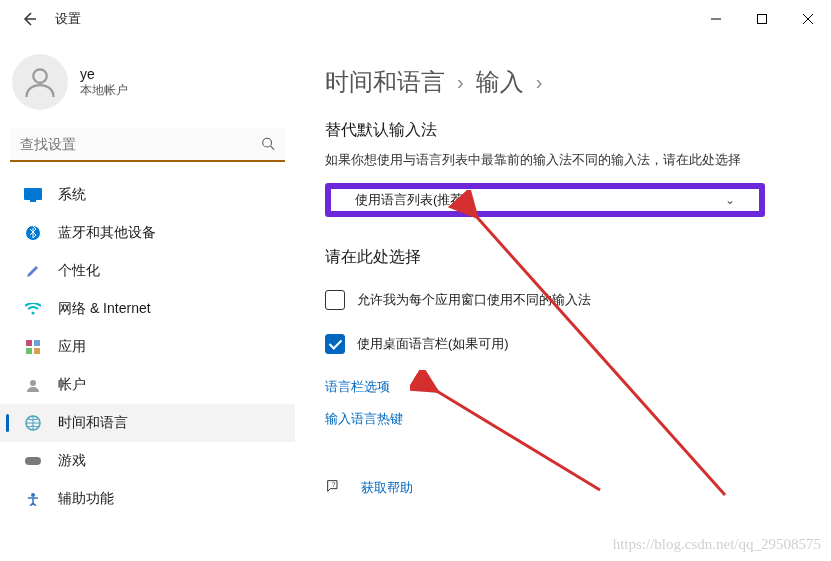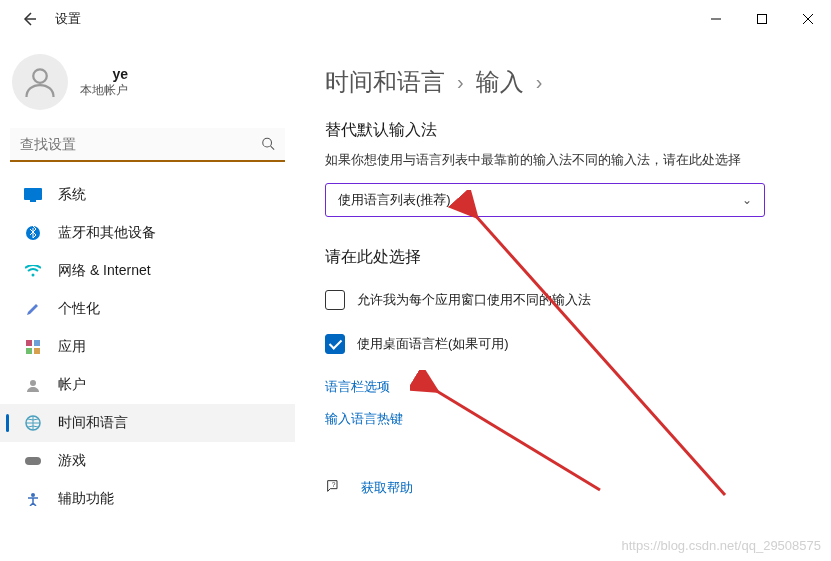--- a/index.html
+++ b/index.html
@@ -48,21 +48,21 @@
     display: flex;
     align-items: center;
     padding: 0 12px 18px 12px;
   }
   .avatar {
     width: 56px; height: 56px; border-radius: 50%;
     background: #ececec;
     display: flex; align-items: center; justify-content: center;
   }
   .profile-info { margin-left: 12px; }
-  .profile-name { font-size: 14px; font-weight: 700; text-align: right; }
+  .profile-name { font-size: 14px; font-weight: 400; }
   .profile-sub { font-size: 12px; color: #555; }
   .search-wrap {
     margin: 0 10px 14px 10px;
     position: relative;
   }
   .search {
     width: 100%;
     height: 34px;
     padding: 0 36px 0 10px;
     font-size: 14px;
@@ -109,23 +109,23 @@
     flex-wrap: wrap;
   }
   .bc-link { color: #555; cursor: pointer; font-size: 24px; }
   .bc-sep { color: #888; font-size: 20px; }
   .bc-current { color: #111; font-size: 26px; }
   .section-title { font-size: 16px; font-weight: 400; margin-bottom: 10px; }
   .section-sub { font-size: 13px; color: #333; margin-bottom: 14px; }
   .dropdown {
     width: 100%; max-width: 440px;
     height: 34px;
-    border: 1px solid #6d28d9; border-radius: 3px;
+    border: 6px solid #6d28d9; border-radius: 3px;
     display: flex; align-items: center;
-    padding: 0 12px;
+    padding: 0 24px;
     cursor: pointer;
     margin-bottom: 30px;
     font-size: 13px;
     position: relative;
   }
   .dd-chevron { margin-left: auto; font-size: 12px; color: #555; }
   .section2 { margin-bottom: 8px; }
   .checkbox-row {
     display: flex; align-items: center;
     margin-bottom: 24px;
@@ -154,22 +154,22 @@
     color: #0067c0; font-size: 13px;
   }
   .help-icon { color: #333; font-size: 16px; }
 
   .arrow {
     position: absolute;
     pointer-events: none;
   }
   .watermark {
     position: absolute; right: 10px; bottom: 8px;
-    color: #d0d0d0; font-size: 13px;
-    font-family: Liberation Sans, sans-serif;
+    color: #d0d0d0; font-size: 15px;
+    font-family: Liberation Serif, serif;
   }
 </style>
 </head>
 <body>
 
 <div class="titlebar">
   <div class="back-btn">
     <svg width="16" height="16" viewBox="0 0 16 16">
         <path d="M10 2 L4 8 L10 14" stroke="#333" stroke-width="1.5" fill="none"></path>
         <line x1="4" y1="8" x2="15" y2="8" stroke="#333" stroke-width="1.5"></line>
@@ -233,35 +233,35 @@
         <span class="nav-icon">
             <svg width="14" height="14">
               <circle cx="7" cy="7" r="7" fill="#0078d4"></circle>
               <path d="M7 2v10l3-3-6-6m0 6l6-6-3-3" stroke="#fff" stroke-width="1" fill="none"></path>
             </svg>
           </span>
         <span class="nav-label">蓝牙和其他设备</span>
       </div>
       <div class="nav-item">
         <span class="nav-icon">
+            <svg width="16" height="16">
+              <path d="M2 14l3-1 8-8-2-2-8 8z" fill="#5a7fd6"></path>
+            </svg>
+          </span>
+        <span class="nav-label">个性化</span>
+      </div>
+      <div class="nav-item">
+        <span class="nav-icon">
             <svg width="16" height="12">
               <path d="M0 3 Q8 -3 16 3" stroke="#00b7c3" stroke-width="2" fill="none"></path>
               <path d="M3 6 Q8 2 13 6" stroke="#00b7c3" stroke-width="2" fill="none"></path>
               <circle cx="8" cy="10" r="1.5" fill="#00b7c3"></circle>
             </svg>
           </span>
         <span class="nav-label">网络 &amp; Internet</span>
-      </div>
-      <div class="nav-item">
-        <span class="nav-icon">
-            <svg width="16" height="16">
-              <path d="M2 14l3-1 8-8-2-2-8 8z" fill="#5a7fd6"></path>
-            </svg>
-          </span>
-        <span class="nav-label">个性化</span>
       </div>
       <div class="nav-item">
         <span class="nav-icon">
             <svg width="14" height="14">
               <rect x="0" y="0" width="6" height="6" fill="#c44f6f"></rect>
               <rect x="8" y="0" width="6" height="6" fill="#6fa0d6"></rect>
               <rect x="0" y="8" width="6" height="6" fill="#6fbf6f"></rect>
               <rect x="8" y="8" width="6" height="6" fill="#d6a04f"></rect>
             </svg>
           </span>

